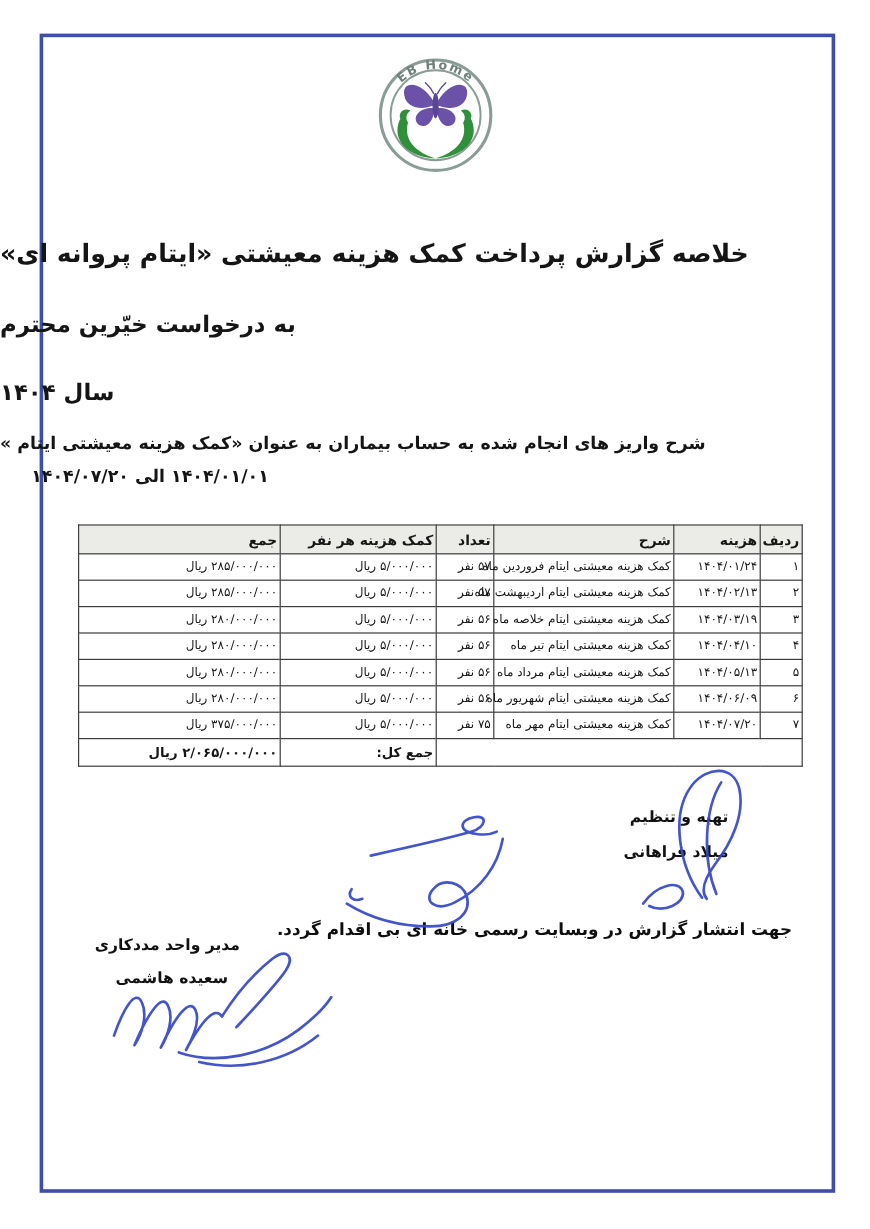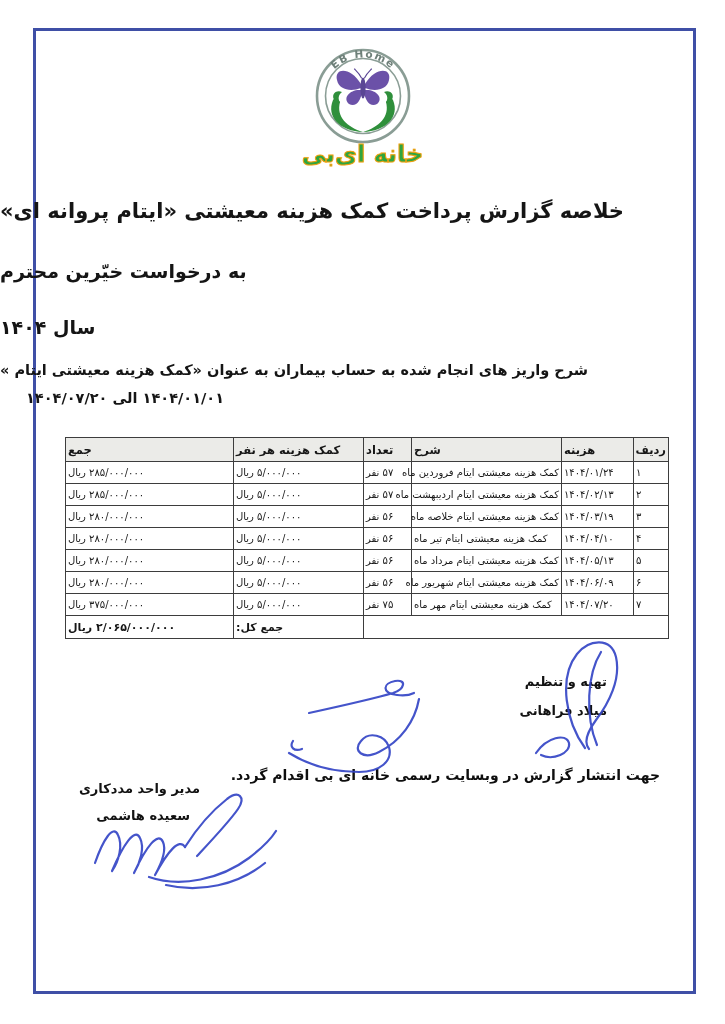--- a/index.html
+++ b/index.html
@@ -14,21 +14,21 @@
 
   .centered{position:absolute;left:0;width:100%;text-align:left;direction:rtl;}
   .t1{top:199px;font-size:21px;font-weight:bold;}
   .t2{top:260px;font-size:19px;font-weight:bold;}
   .t3{top:316px;font-size:19px;font-weight:bold;}
   .s1{top:362px;font-size:14.5px;font-weight:bold;}
   .s2{top:390px;font-size:14.5px;font-weight:bold;padding-left:26px;}
 
   .table-wrap{position:absolute;left:65px;top:437px;width:603px;}
   table{width:100%;border-collapse:collapse;table-layout:fixed;direction:rtl;}
-  th,td{border:1px solid #3d3d3d;text-align:left;padding:0 2px;white-space:nowrap;color:#161616;}
+  th,td{border:1px solid #3d3d3d;text-align:right;padding:0 2px;white-space:nowrap;color:#161616;}
   th{background:#ebebe8;font-weight:bold;font-size:11.5px;height:23px;}
   td{font-size:10px;height:21px;font-weight:normal;}
   td.desc{font-size:10px;}
   tr.total td{height:22px;}
   .bold{font-weight:bold;font-size:11px;}
 
   .sig{position:absolute;direction:rtl;text-align:right;font-weight:bold;font-size:13px;color:#121212;}
   .sig .name{display:block;margin-top:14px;}
   #sig-prepared{top:674px;right:118px;}
   #sig-finance{top:672px;right:333px;}
@@ -66,21 +66,20 @@
         <path d="M48.5 32 C46 27 43.5 25 41.5 23 M51.5 32 C54 27 56.5 25 58.5 23" fill="none" stroke="#5a4694" stroke-width="1.1" stroke-linecap="round"></path>
       </g>
 
       <g fill="#2f8f3b">
         <path d="M20 54 C13 71 27 85 50 86 C34 81 23 71 27 56 Q23 49 20 54 Z"></path>
         <path d="M80 54 C87 71 73 85 50 86 C66 81 77 71 73 56 Q77 49 80 54 Z"></path>
         <path d="M22 55 C17 49 23 43 29 46 C25 49 25 53 27 57 Z"></path>
         <path d="M78 55 C83 49 77 43 71 46 C75 49 75 53 73 57 Z"></path>
       </g>
     </svg>
-    <div class="wordmark">خانه ای‌بی</div>
   </div>
 
   <div class="centered t1">خلاصه گزارش پرداخت کمک هزینه معیشتی «ایتام پروانه ای»</div>
   <div class="centered t2">به درخواست خیّرین محترم</div>
   <div class="centered t3">سال ۱۴۰۴</div>
   <div class="centered s1">شرح واریز های انجام شده به حساب بیماران به عنوان «کمک هزینه معیشتی ایتام »</div>
   <div class="centered s2">۱۴۰۴/۰۱/۰۱ الی ۱۴۰۴/۰۷/۲۰</div>
 
   <div class="table-wrap">
     <table>

